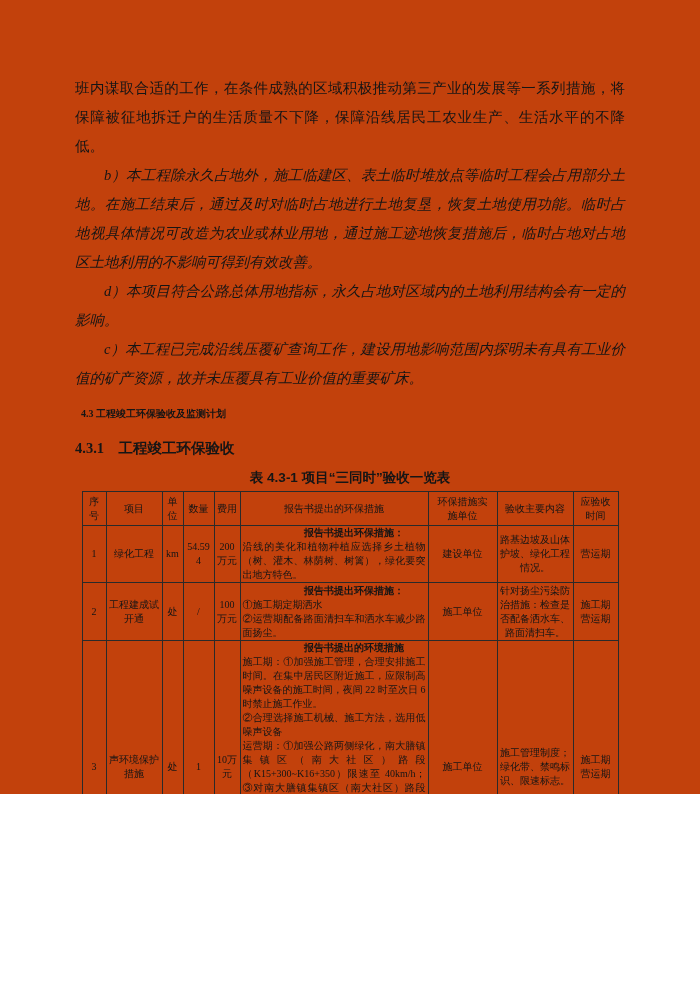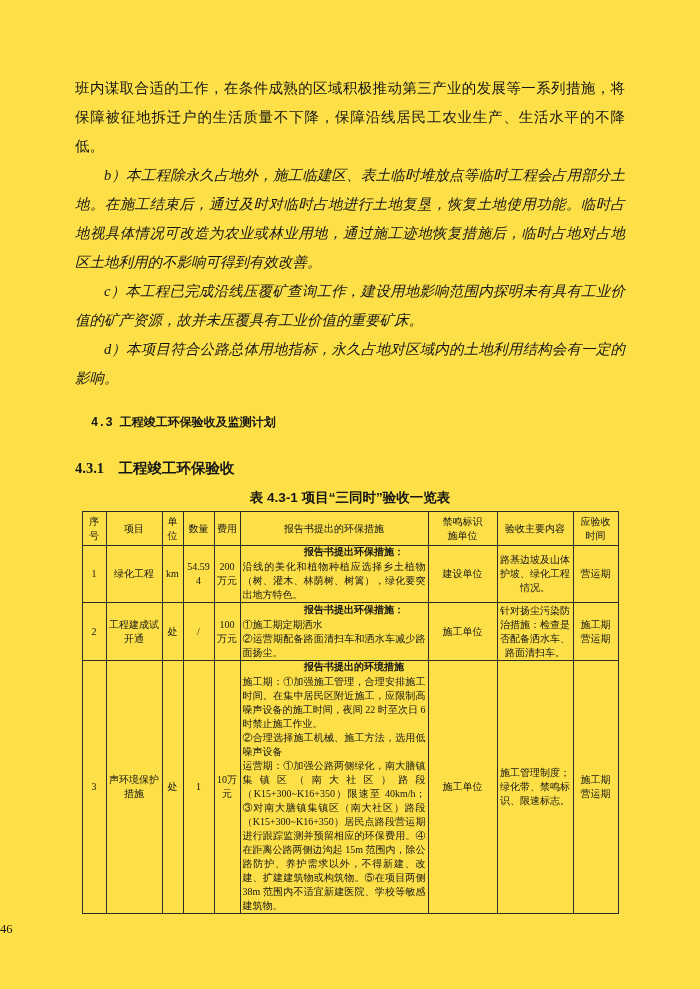--- a/index.html
+++ b/index.html
@@ -5,38 +5,38 @@
   * { box-sizing: border-box; }
   html, body { margin: 0; padding: 0; }
   body {
     width: 700px; height: 989px;
     background: #ffffff;
     font-family: "Liberation Serif", "DejaVu Serif", serif;
     color: #151515;
   }
   .page {
     position: relative;
-    width: 700px; height: 989px;
-    background: #fde047;
+    width: 700px; height: 794px;
+    background: #c2410c;
     overflow: hidden;
   }
   .content {
     position: absolute;
     left: 75px; top: 74px; width: 550px;
   }
   p.body {
     font-size: 14.5px; line-height: 29px;
     text-align: justify;
     margin: 0;
   }
   p.indent { text-indent: 2em; font-style: italic; }
   .h43 {
-    font-size: 12px; line-height: 29px; margin: 16px;
+    font-size: 10px; line-height: 29px; margin: 6px;
     font-weight: bold;
-    font-family: Liberation Mono, monospace;
+    font-family: Liberation Serif, serif;
   }
   .h431 {
     font-size: 14.5px; line-height: 29px; margin: 0;
     font-weight: bold;
   }
   .table-title {
     text-align: center;
     font-weight: bold;
     font-size: 13.5px;
     line-height: 18px;
@@ -63,21 +63,21 @@
   tr.row-2 { height: 58px; }
   tr.row-3 { height: 240px; }
   .pre { white-space: pre-line; }
   td.measures {
     text-align: left;
     vertical-align: top;
     padding: 1px 3px;
   }
   .m-title {
     font-weight: bold;
-    font-family: Liberation Mono, monospace;
+    font-family: Liberation Sans, sans-serif;
     padding-left: 40px;
   }
   .m-body {
     white-space: pre-line;
     text-align: justify;
   }
   td.num { word-break: break-all; }
   .page-number {
     position: absolute;
     top: 922px; left: 0; width: 100%;
@@ -86,22 +86,22 @@
   }
 </style>
 </head>
 <body>
 
 <div class="page">
   <div class="content">
 
     <p class="body">班内谋取合适的工作，在条件成熟的区域积极推动第三产业的发展等一系列措施，将保障被征地拆迁户的生活质量不下降，保障沿线居民工农业生产、生活水平的不降低。</p>
     <p class="body indent">b）本工程除永久占地外，施工临建区、表土临时堆放点等临时工程会占用部分土地。在施工结束后，通过及时对临时占地进行土地复垦，恢复土地使用功能。临时占地视具体情况可改造为农业或林业用地，通过施工迹地恢复措施后，临时占地对占地区土地利用的不影响可得到有效改善。</p>
+    <p class="body indent">d）本项目符合公路总体用地指标，永久占地对区域内的土地利用结构会有一定的影响。</p>
     <p class="body indent">c）本工程已完成沿线压覆矿查询工作，建设用地影响范围内探明未有具有工业价值的矿产资源，故并未压覆具有工业价值的重要矿床。</p>
-    <p class="body indent">d）本项目符合公路总体用地指标，永久占地对区域内的土地利用结构会有一定的影响。</p>
 
     <h1 class="h43">4.3 工程竣工环保验收及监测计划</h1>
     <h2 class="h431">4.3.1　工程竣工环保验收</h2>
 
 
     <div class="table-title">表 4.3-1 项目“三同时”验收一览表</div>
 
     <table class="acceptance">
       <colgroup>
         <col style="width:24px">
@@ -115,21 +115,21 @@
           <col style="width:45px">
       </colgroup>
       <thead>
         <tr>
           <th class="pre">序号</th>
           <th class="pre">项目</th>
           <th class="pre">单位</th>
           <th class="pre">数量</th>
           <th class="pre">费用</th>
           <th class="pre">报告书提出的环保措施</th>
-          <th class="pre">禁鸣标识
+          <th class="pre">环保措施实
 施单位</th>
           <th class="pre">验收主要内容</th>
           <th class="pre">应验收
 时间</th>
         </tr>
       </thead>
       <tbody>
         <tr class="row-1">
           <td>1</td>
           <td>绿化工程</td>

